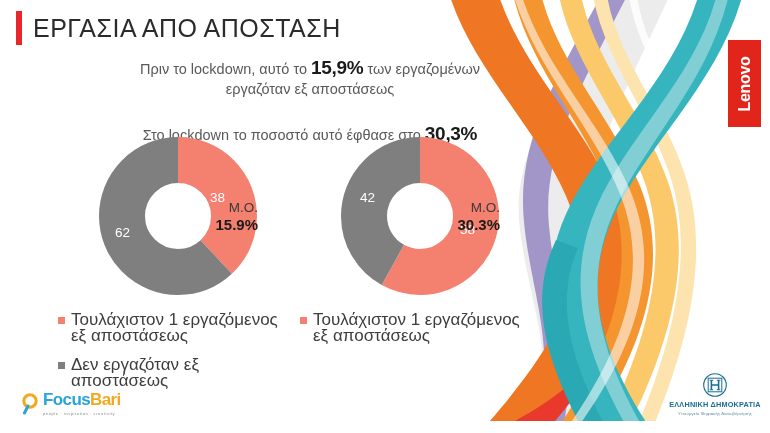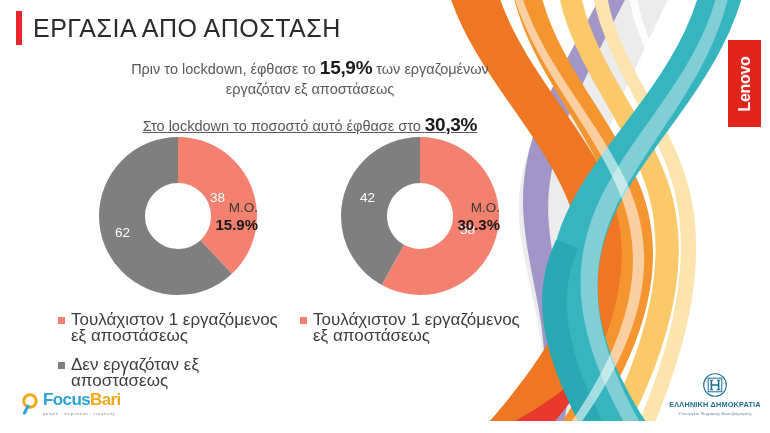--- a/index.html
+++ b/index.html
@@ -54,21 +54,21 @@
     text-align: center;
     z-index: 5;
     color: #595959;
   }
   .sub-line {
     font-size: 14.5px;
     line-height: 20px;
     white-space: nowrap;
   }
   .sub-line.l2 { white-space: normal; }
-  .sub-line.l3 { margin-top: 16px; text-decoration: underline; }
+  .sub-line.l3 { margin-top: 25px; }
   .sub-strong {
     font-size: 19px;
     font-weight: bold;
     color: #1a1a1a;
     letter-spacing: -0.3px;
   }
 
   
   .donut-wrap {
     position: absolute;
@@ -220,21 +220,21 @@
     </g>
   </svg>
 
   <div id="title-row">
     <div id="title-bar"></div>
     <div id="title-text">ΕΡΓΑΣΙΑ ΑΠΟ ΑΠΟΣΤΑΣΗ</div>
   </div>
 
   <div id="subtitle">
     <div class="sub-line l1">
-      <span>Πριν το lockdown, έφθασε το </span><span class="sub-strong">15,9%</span><span> των εργαζομένων</span>
+      <span>Πριν το lockdown, αυτό το </span><span class="sub-strong">15,9%</span><span> των εργαζομένων</span>
     </div>
     <div class="sub-line l2">εργαζόταν εξ αποστάσεως</div>
     <div class="sub-line l3">
       <span>Στο lockdown το ποσοστό αυτό έφθασε στο </span><span class="sub-strong">30,3%</span>
     </div>
   </div>
 
   <div class="donut-wrap" id="donut-1">
     <svg class="donut-svg" viewBox="0 0 160 160">
       <circle cx="80" cy="80" r="56" fill="none" stroke="#f4806f" stroke-width="46" stroke-dasharray="133.7 218.1" transform="rotate(-90 80 80)"></circle>

